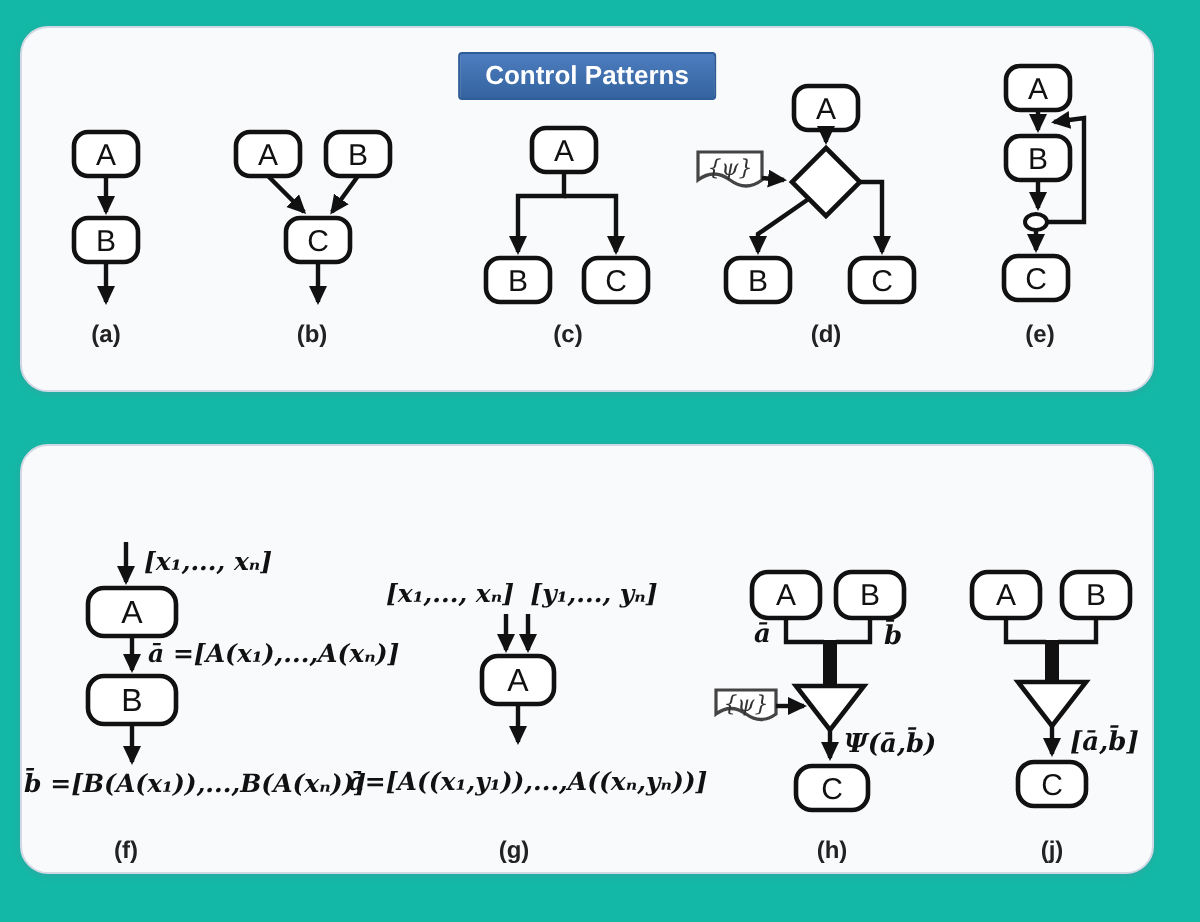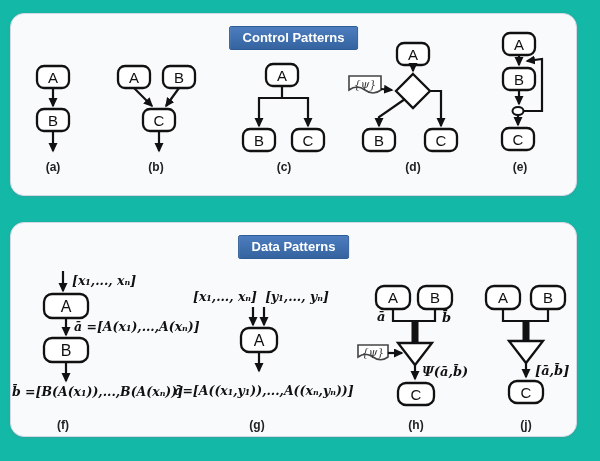--- a/index.html
+++ b/index.html
@@ -106,21 +106,20 @@
         <ellipse class="node" cx="507" cy="97" rx="5.5" ry="4" style="stroke-width:2"></ellipse>
         <path class="edge" d="M507,101 L507,111" marker-end="url(#ahC)"></path>
         <rect class="node" x="491" y="114" width="32" height="22" rx="7"></rect>
         <text class="node-label" x="507" y="130.5">C</text>
         <text class="pat-label" x="509" y="157">(e)</text>
       </g>
     </svg>
   </section>
 
   <section class="panel" id="data-panel">
-    <div class="panel-title">Data Patterns</div>
 
     <svg width="567" height="215" viewBox="0 0 567 215">
       <defs>
         <marker id="ahD" markerUnits="userSpaceOnUse" markerWidth="10" markerHeight="10" refX="8" refY="4.5" orient="auto">
           <path d="M0,0 L9.5,4.5 L0,9 Z" fill="#111"></path>
         </marker>
       </defs>
 
       <g>
         <path class="edge" d="M52,48 L52,68" marker-end="url(#ahD)"></path>

